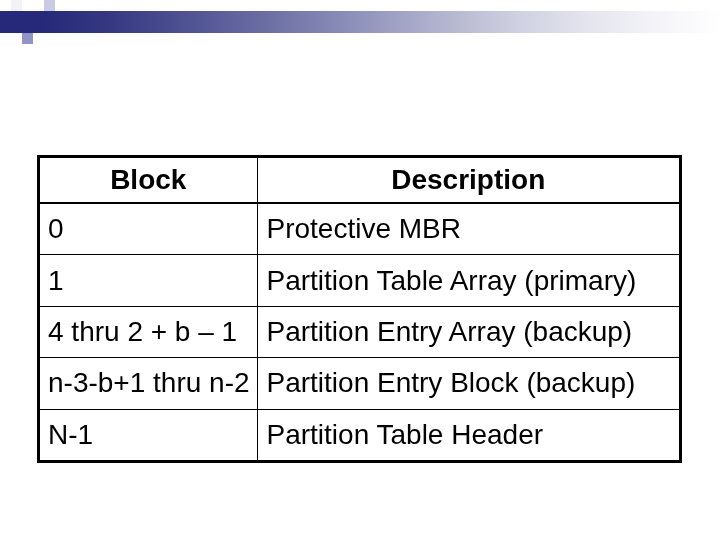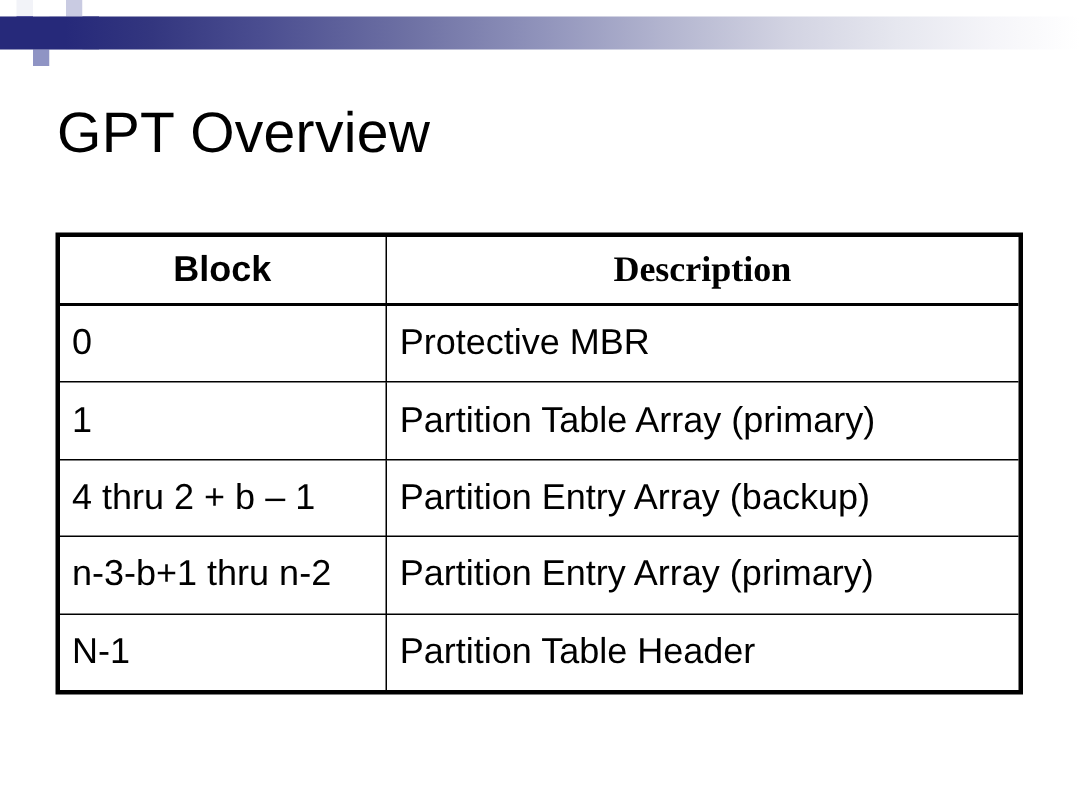--- a/index.html
+++ b/index.html
@@ -85,41 +85,41 @@
     height: 100%;
     table-layout: fixed;
   }
   table.gpt col.c-block { width: 217px; }
   table.gpt col.c-desc  { width: 422px; }
 
   table.gpt th,
   table.gpt td {
     border: 1px solid #000000;
     padding: 0 7px;
-    font-size: 24px;
+    font-size: 28px;
     color: #000000;
     vertical-align: middle;
     overflow: hidden;
     white-space: nowrap;
   }
   table.gpt thead th {
     text-align: center;
     font-weight: bold;
     height: 44px;
     border-bottom-width: 2px;
   }
   table.gpt tbody td {
     text-align: left;
     font-weight: 400;
     height: 43px;
   }
   table.gpt tbody tr td:first-child { padding-left: 8px; }
   table.gpt tbody tr td:last-child  { padding-left: 9px; margin-top: 40px; }
   table.gpt thead th:first-child { border-left: none; }
-  table.gpt thead th:last-child { border-right: none; font-family: Liberation Serif, serif; }
+  table.gpt thead th:last-child { border-right: none; }
   table.gpt tbody td:first-child { border-left: none; }
   table.gpt tbody td:last-child { border-right: none; }
   table.gpt tbody tr:last-child td { border-bottom: none; }
   table.gpt thead tr th { border-top: none; }
 </style>
 </head>
 <body>
 
 <div class="slide">
 
@@ -144,21 +144,20 @@
       <div class="sq" style="left: 55px; top: 22px; background: rgb(35, 38, 111);"></div>
       <div class="sq" style="left: 0px; top: 33px; background: rgb(255, 255, 255);"></div>
       <div class="sq" style="left: 11px; top: 33px; background: rgb(255, 255, 255);"></div>
       <div class="sq" style="left: 22px; top: 33px; background: rgb(143, 148, 196);"></div>
       <div class="sq" style="left: 33px; top: 33px; background: rgb(255, 255, 255);"></div>
       <div class="sq" style="left: 44px; top: 33px; background: rgb(255, 255, 255);"></div>
       <div class="sq" style="left: 55px; top: 33px; background: rgb(255, 255, 255);"></div>
     </div>
   <div class="gradbar"></div>
 
-  <div class="title">GPT Overview</div>
 
   <div class="tbl-wrap">
     <table class="gpt">
       <colgroup>
         <col class="c-block">
         <col class="c-desc">
       </colgroup>
       <thead>
         <tr>
           <th>Block</th>
@@ -173,21 +172,21 @@
           <tr>
             <td>1</td>
             <td>Partition Table Array (primary)</td>
           </tr>
           <tr>
             <td>4 thru 2 + b – 1</td>
             <td>Partition Entry Array (backup)</td>
           </tr>
           <tr>
             <td>n-3-b+1 thru n-2</td>
-            <td>Partition Entry Array (primary)</td>
+            <td>Partition Entry Block (backup)</td>
           </tr>
           <tr>
             <td>N-1</td>
             <td>Partition Table Header</td>
           </tr>
         </tbody>
     </table>
   </div>
 
 </div>

